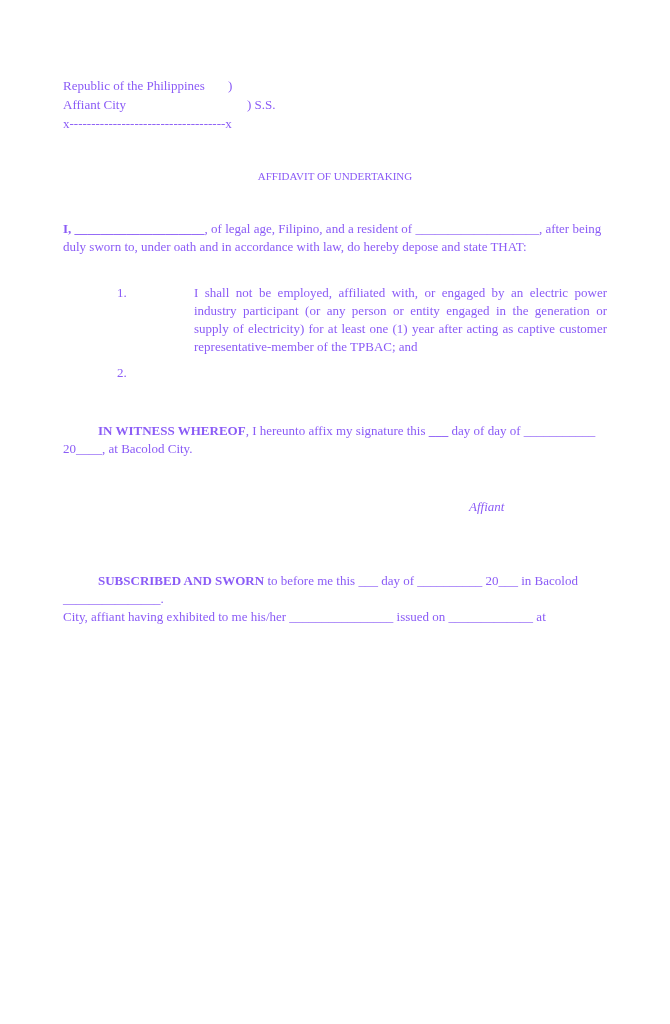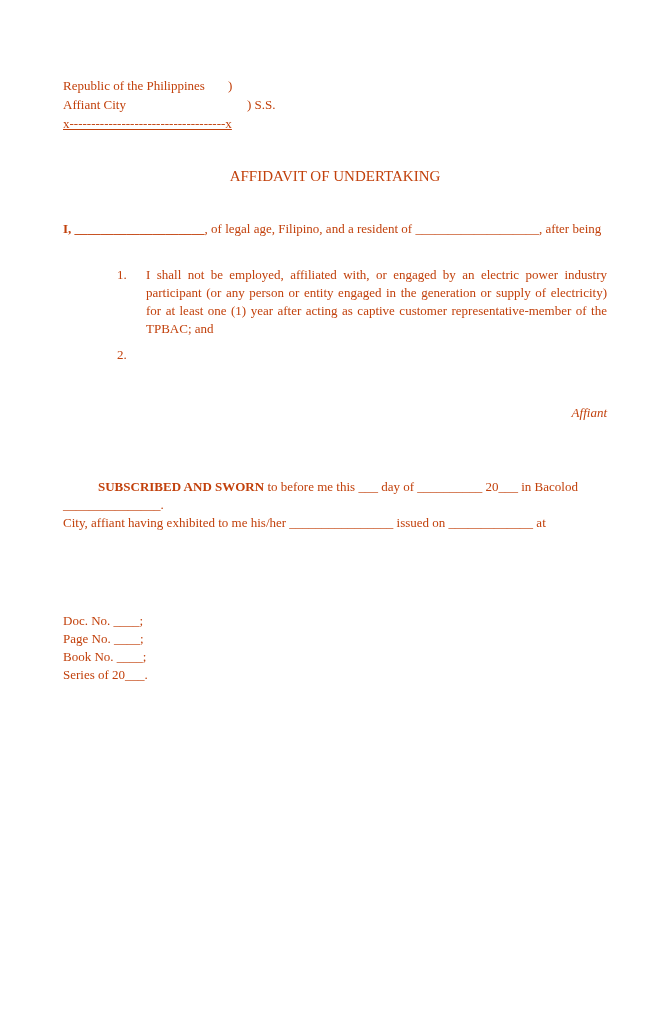--- a/index.html
+++ b/index.html
@@ -11,87 +11,86 @@
     position: relative;
     width: 670px;
     height: 1024px;
     margin: 0 auto;
     background: #ffffff;
     box-sizing: border-box;
     padding: 76px 63px 0 63px;
     font-family: "Liberation Serif", "DejaVu Serif", serif;
     font-size: 13px;
     line-height: 18px;
-    color: #c2410c;
+    color: #8b5cf6;
     overflow: hidden;
     border-radius: 30px;
   }
   .venue-line { line-height: 19px; white-space: pre; }
   .venue-left { display: inline-block; }
   .venue-left.w1 { width: 165px; }
   .venue-left.w2 { width: 184px; }
-  .venue-rule { line-height: 19px; letter-spacing: 0; text-decoration: underline; }
+  .venue-rule { line-height: 19px; letter-spacing: 0; }
   .doc-title {
     margin: 34px 0 0 0;
-    font-size: 15px;
+    font-size: 11px;
     font-weight: normal;
     text-align: center;
     line-height: 18px;
   }
   .opening { margin: 35px 0 4px 0; }
   .line { display: block; }
   b { font-weight: bold; }
   .undertakings { margin: 28px 0 0 0; }
   .li { display: flex; }
   .li + .li { margin-top: 8px; }
   .li .num { flex: 0 0 29px; margin-left: 54px; }
-  .li .txt { flex: 1; text-align: justify; }
+  .li .txt { flex: 1; text-align: justify; margin-left: 48px; }
   .witness { margin: 40px 0 0 0; }
   .indented { text-indent: 35px; }
-  .affiant { margin: 40px 0 0 0; padding-left: 406px; font-style: italic; text-align: right; }
+  .affiant { margin: 40px 0 0 0; padding-left: 406px; font-style: italic; }
   .jurat { margin: 56px 0 0 0; }
   .notary { margin: 80px 0 0 0; }
   .notary-line { display: block; }
 </style>
 </head>
 <body>
 
 <div class="page">
 
   <div class="venue">
     <div class="venue-line"><span class="venue-left w1">Republic of the Philippines</span><span>)</span></div>
     <div class="venue-line"><span class="venue-left w2">Affiant City</span><span>) S.S.</span></div>
     <div class="venue-rule">x------------------------------------x</div>
   </div>
 
   <h1 class="doc-title">AFFIDAVIT OF UNDERTAKING</h1>
 
   <p class="opening">
     <span class="line"><b>I, ____________________</b><span>, of legal age, Filipino, and a resident of ___________________, after being</span></span>
+    <span class="line">duly sworn to, under oath and in accordance with law, do hereby depose and state THAT:</span>
   </p>
 
   <div class="undertakings">
     <div class="li">
       <span class="num">1.</span>
       <span class="txt">I shall not be employed, affiliated with, or engaged by an electric power industry participant (or any person or entity engaged in the generation or supply of electricity) for at least one (1) year after acting as captive customer representative-member of the TPBAC; and</span>
     </div>
     <div class="li">
       <span class="num">2.</span>
     </div>
   </div>
 
+  <div class="witness">
+    <div class="line indented"><b>IN WITNESS WHEREOF</b><span>, I hereunto affix my signature this </span><b>___</b><span> day of day of ___________</span></div>
+    <div class="line">20____, at Bacolod City.</div>
+  </div>
 
   <div class="affiant">Affiant</div>
 
   <div class="jurat">
     <div class="line indented"><b>SUBSCRIBED AND SWORN</b><span> to before me this ___ day of __________ 20___ in Bacolod</span></div>
     <div class="line">_______________.</div>
     <div class="line">City, affiant having exhibited to me his/her ________________ issued on _____________ at</div>
   </div>
 
-  <div class="notary">
-    <span class="notary-line">Doc. No.  ____;</span>
-    <span class="notary-line">Page No. ____;</span>
-    <span class="notary-line">Book No. ____;</span>
-    <span class="notary-line">Series of 20___.</span>
-  </div>
 
 </div>
 
 </body></html>

